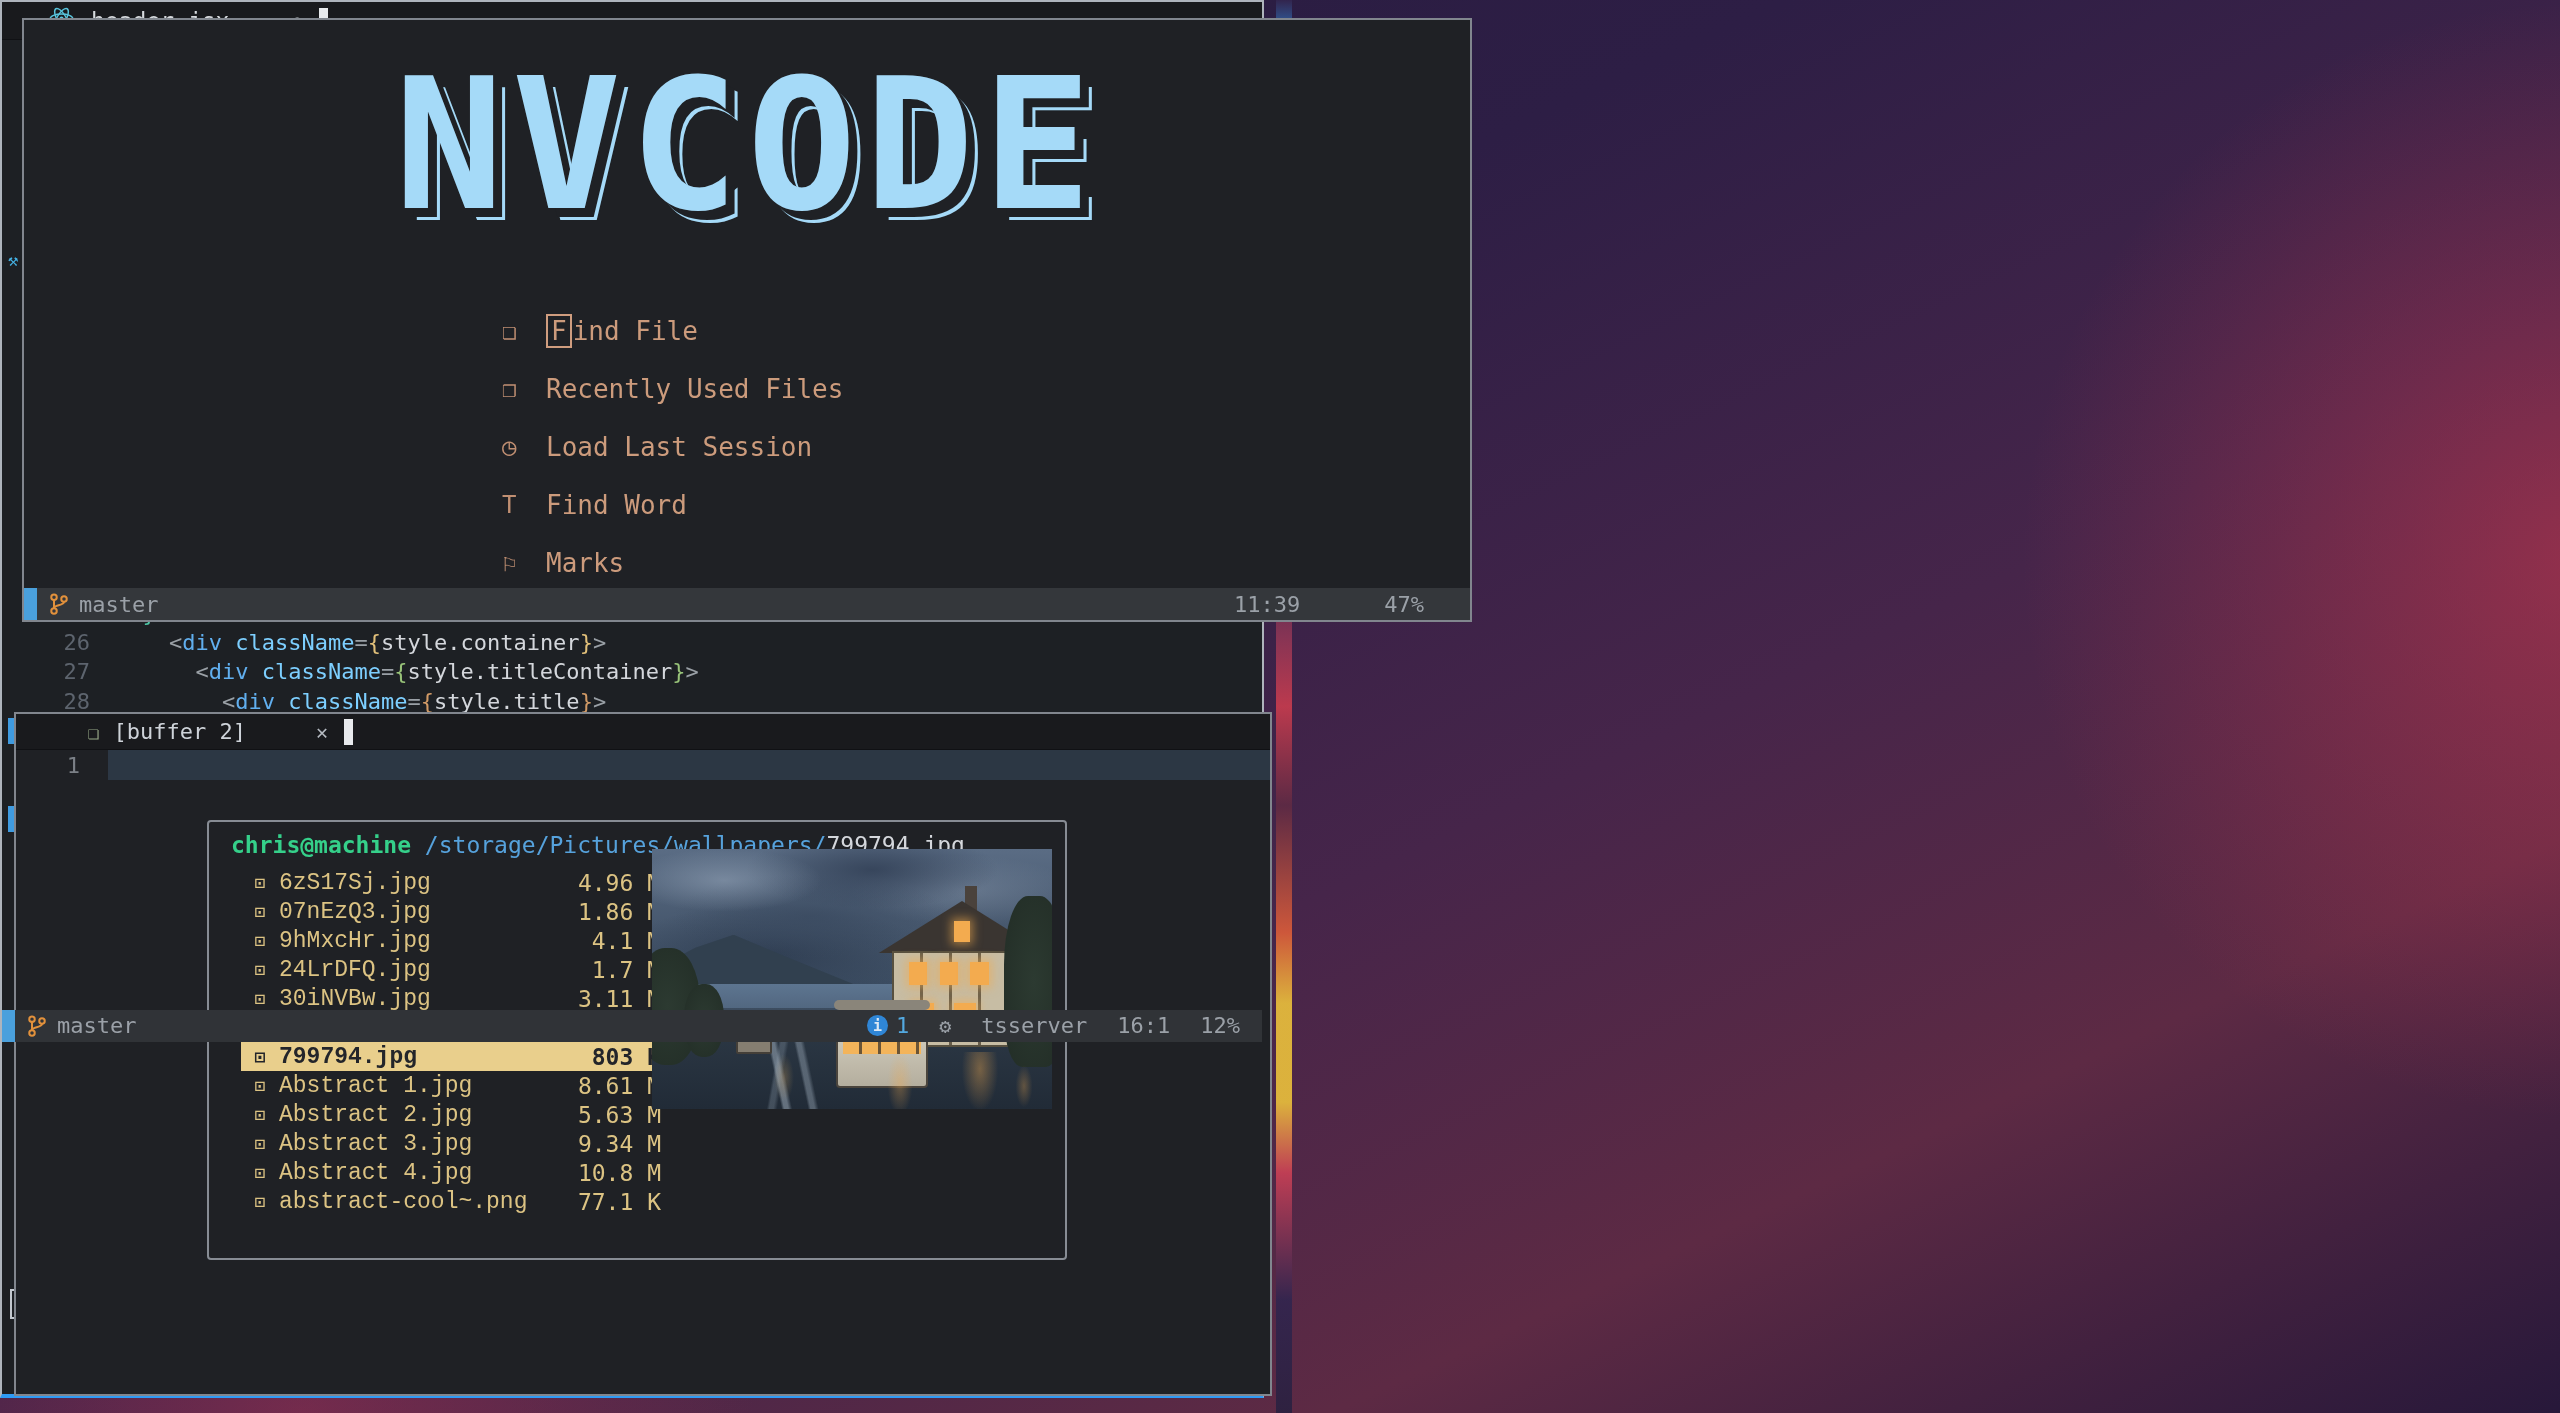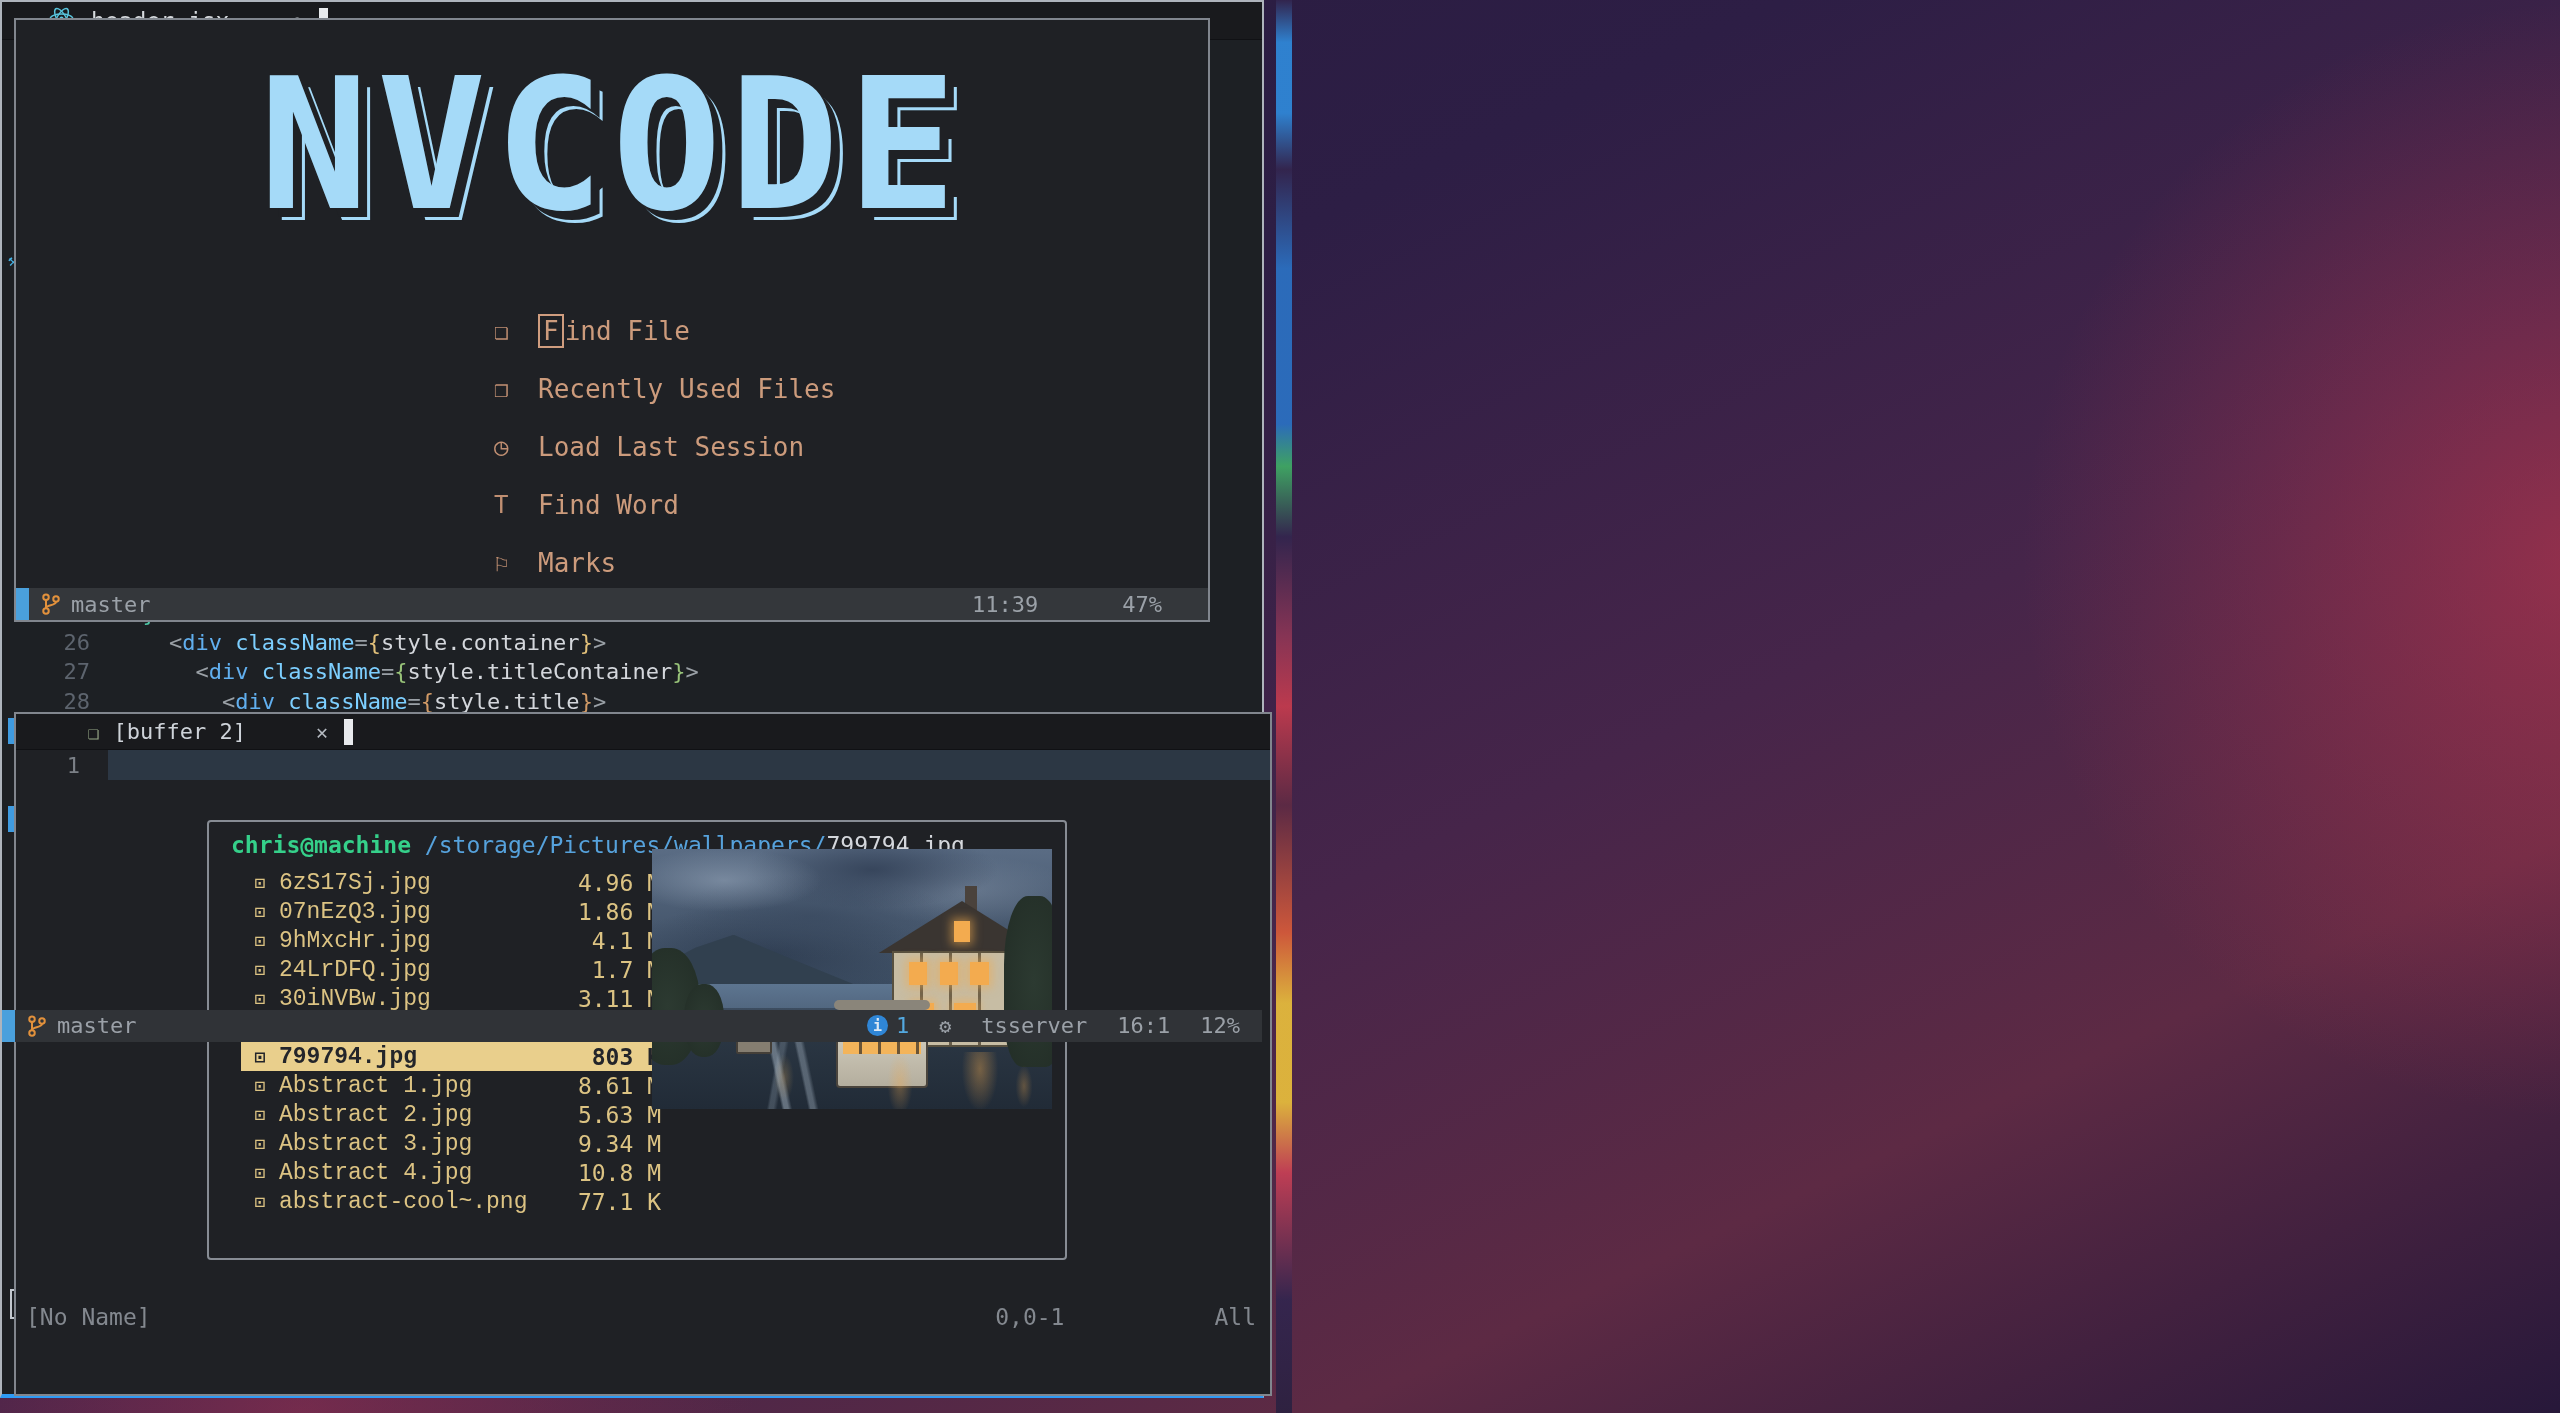--- a/index.html
+++ b/index.html
@@ -15,21 +15,21 @@
   }
   .gap-strip { position:absolute; left:1276px; top:0; width:16px; height:1413px; opacity:.95;
     background:linear-gradient(180deg,#32254e 0%,#2f86d6 3%,#2f86d6 8%,#33254e 12%,
       #2b6fc0 19%,#2b6fc0 30%,#3fa864 33%,#33254e 38%,#8a3555 45%,#c23b4e 50%,
       #5d2a44 57%,#d45a3a 66%,#e3b93c 71%,#e3b93c 78%,#c43f55 83%,#33254e 92%,#2c2140 100%);
   }
 
   .win { position:absolute; background:#1f2125; border:2px solid #81868e; }
 
   
-  .win-dash { left:14px; top:18px; width:1196px; height:604px; }
+  .win-dash { left:22px; top:18px; width:1450px; height:604px; }
   .dash-logo { margin-top:34px; text-align:center; font-size:182px; font-weight:bold;
     color:#a5daf8; letter-spacing:8px; line-height:1;
     text-shadow:9px 9px 0 #1f2125, 12px 12px 0 #a5daf8, 13px 13px 0 #1f2125; }
   .dash-menu { position:absolute; left:478px; top:282px; }
   .dash-item { height:58px; display:flex; align-items:center; font-size:26px; color:#cc9b7c; }
   .mi-icon { width:44px; font-size:24px; color:#c08f72; }
   .cursor-box { border:2px solid #cf9d7f; padding:0 3px; margin-right:1px; }
 
   .statusline { position:absolute; left:0; right:0; bottom:0; height:32px; background:#34373b;
     display:flex; align-items:center; font-size:22px; color:#9ba1a8; }
@@ -306,25 +306,20 @@
           <div class="pv-w" style="left:44%;top:70%;width:16%;height:18%"></div>
           <div class="pv-w" style="left:44%;top:14%;width:12%;height:14%"></div>
         </div>
         <div class="pv-tree pv-tree-r"></div>
         <div class="pv-tram-s"></div>
         <div class="pv-tram"></div>
         <div class="pv-reflections"></div>
       </div>
     </div>
 
-    <div class="statusline2">
-      <span>[No Name]</span>
-      <span class="sl2-pos">0,0-1</span>
-      <span class="sl2-all">All</span>
-    </div>
   </div>
 
   <div class="win-ed">
     <div class="tabbar3">
       <span>
         <svg width="27" height="25" viewBox="0 0 24 22">
           <g stroke="#58c4dc" stroke-width="1.3" fill="none">
             <ellipse cx="12" cy="11" rx="10" ry="4"></ellipse>
             <ellipse cx="12" cy="11" rx="10" ry="4" transform="rotate(60 12 11)"></ellipse>
             <ellipse cx="12" cy="11" rx="10" ry="4" transform="rotate(120 12 11)"></ellipse>

